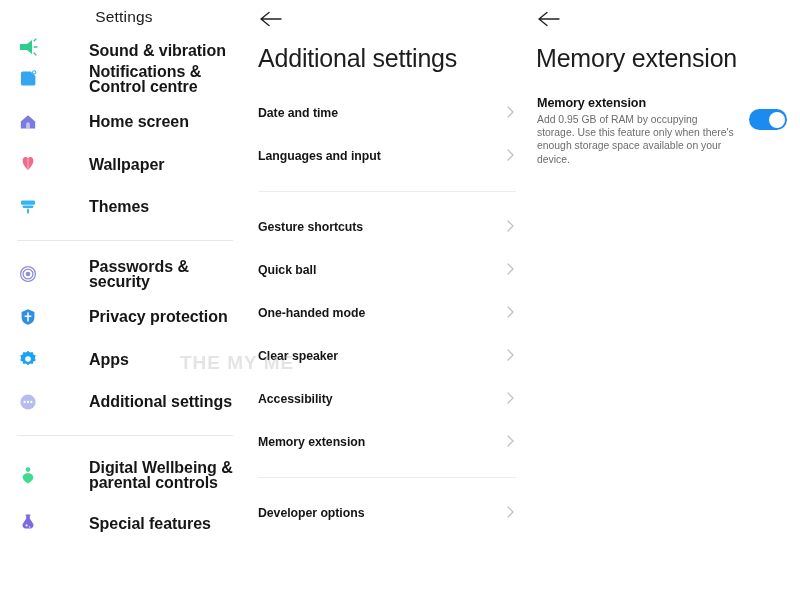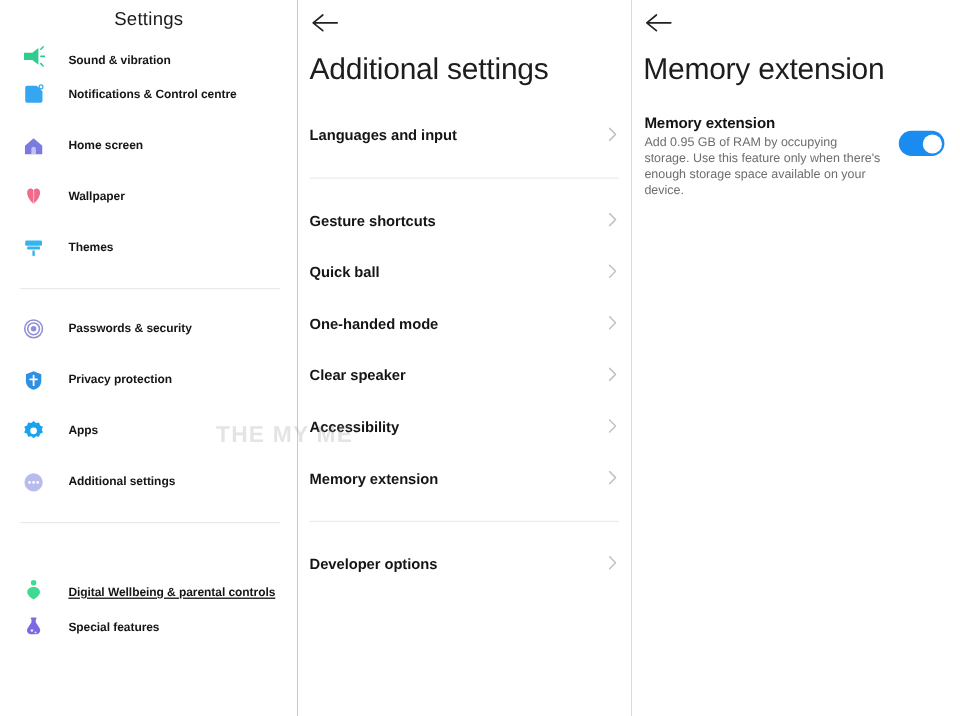--- a/index.html
+++ b/index.html
@@ -7,21 +7,21 @@
     width: 800px;
     height: 597px;
     background: #ffffff;
     font-family: "Liberation Sans", sans-serif;
     overflow: hidden;
   }
   .screen {
     position: relative;
     width: 800px;
     height: 597px;
-    background: #0f172a;
+    background: #7f1d1d;
     display: flex;
     align-items: flex-start;
   }
 
   
   .panel {
     position: relative;
     height: 597px;
     overflow: hidden;
     background: #ffffff;
@@ -44,36 +44,37 @@
   .side-list {
     position: relative;
     margin-top: -1px;
   }
   .side-row {
     display: flex;
     align-items: center;
     height: 42.5px;
     padding-left: 17px;
   }
-  .side-row.tall { height: 54px; align-items: flex-end; text-decoration: underline; }
+  .side-row.tall { height: 54px; align-items: center; }
   .side-icon {
     width: 22px;
     height: 22px;
     flex: 0 0 22px;
     margin-right: 18px;
     display: flex;
     align-items: center;
     justify-content: center;
   }
   .side-label {
-    font-size: 10px;
+    font-size: 16px;
     font-weight: bold;
     color: #161616;
     line-height: 15px;
     letter-spacing: -.05px;
+    margin-left: 32px;
   }
   .side-divider {
     height: 1px;
     background: #e8e8e8;
     margin: 12px 15px 12px 17px;
   }
   .clip-first { margin-top: 0; }
   .clip-first .side-row:first-child { height: 30px; align-items: flex-end; }
 
   
@@ -312,20 +313,28 @@
 
   <div class="panel panel-mid">
     <div class="back-arrow">
       <svg width="22" height="16" viewBox="0 0 22 16">
         <path d="M1 8 L9 1.5 M1 8 L9 14.5 M1 8 L21 8" stroke="#222" stroke-width="1.4" fill="none" stroke-linecap="round"></path>
       </svg>
     </div>
     <div class="big-title">Additional settings</div>
     <div class="mid-list" id="mid-list">
         <div class="mid-row">
+          <span class="mid-label">Date and time</span>
+          <span class="mid-right">
+            <span class="chev"><svg width="7" height="12" viewBox="0 0 7 12">
+                <path d="M1 1 L6 6 L1 11" stroke="#c2c2c2" stroke-width="1.25" fill="none" stroke-linecap="round" stroke-linejoin="round"></path>
+              </svg></span>
+          </span>
+        </div>
+        <div class="mid-row">
           <span class="mid-label">Languages and input</span>
           <span class="mid-right">
             <span class="chev"><svg width="7" height="12" viewBox="0 0 7 12">
                 <path d="M1 1 L6 6 L1 11" stroke="#c2c2c2" stroke-width="1.25" fill="none" stroke-linecap="round" stroke-linejoin="round"></path>
               </svg></span>
           </span>
         </div>
         <div class="mid-divider"></div>
         <div class="mid-row">
           <span class="mid-label">Gesture shortcuts</span>

